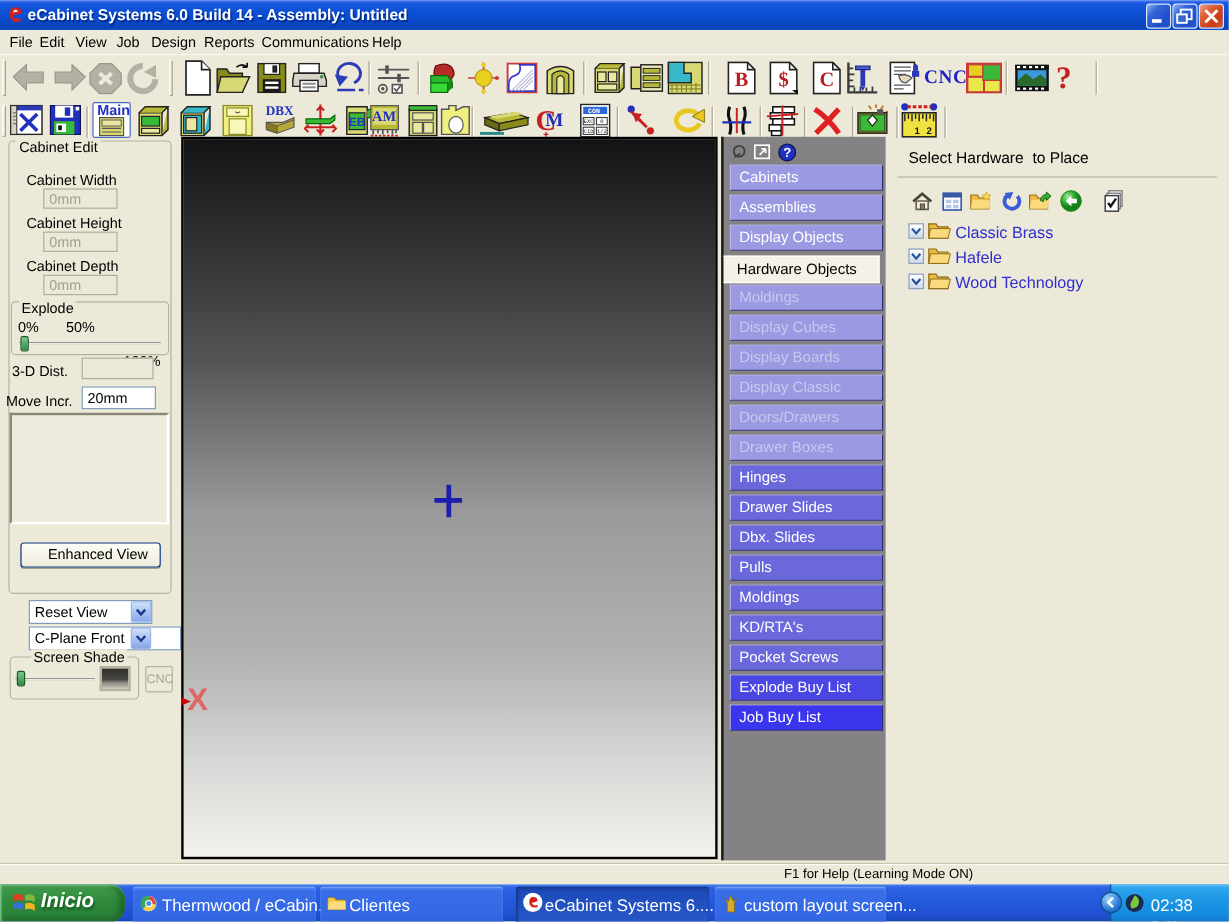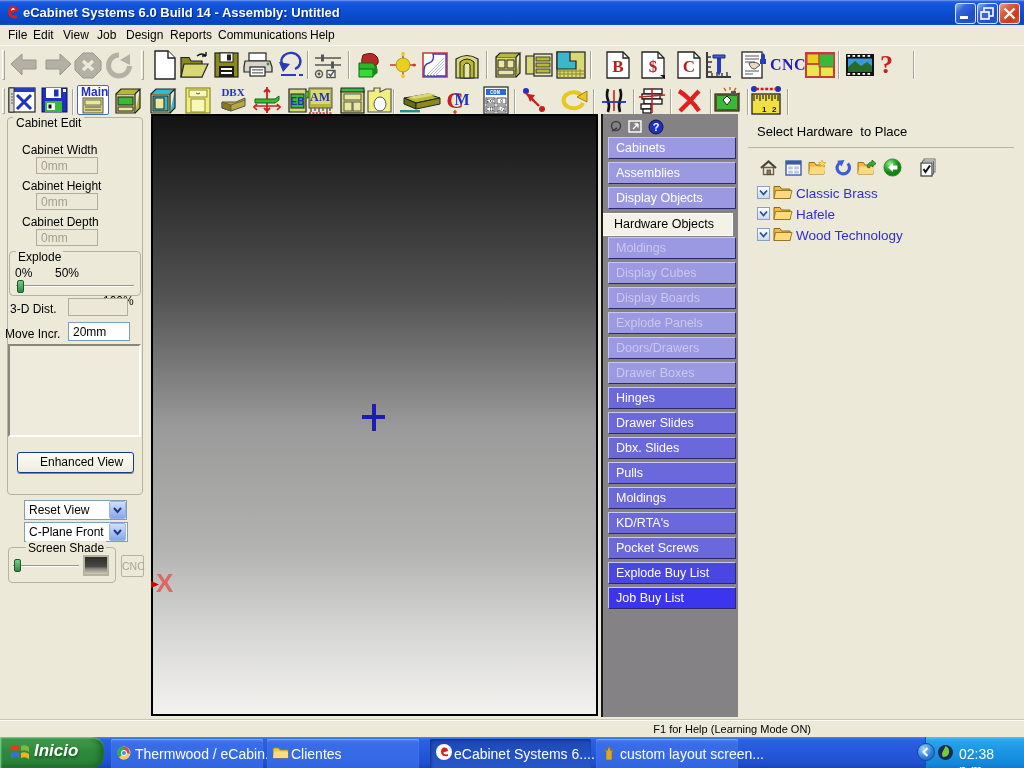--- a/index.html
+++ b/index.html
@@ -467,21 +467,21 @@
     <div class="abs" style="left:8px;top:228px;width:133px;height:93px;background:#eeebdc;border-top:2px solid #8a8778;border-left:2px solid #8a8778;border-bottom:2px solid #fff;border-right:2px solid #fff;"></div>
 
     <div class="abs" style="left:17px;top:336px;width:117px;height:21px;border:1px solid #123c8a;border-radius:3px;background:linear-gradient(180deg,#fdfdf8,#efecdc);box-shadow:0 1px 0 #8a8778;"></div>
     <span class="lbl" style="left:40px;top:339px;">Enhanced View</span>
     <div class="abs" style="left:20px;top:354px;width:111px;height:1px;"></div>
 
     <div class="abs wfield" style="left:24px;top:384px;width:103px;height:20px;padding:2px 4px;">Reset View</div>
     <div class="abs" style="left:109px;top:385px;width:17px;height:18px;background:linear-gradient(180deg,#cfe0fc,#86a7e8);border:1px solid #9ab4e4;border-radius:2px;"><svg width="15" height="16">
           <path d="M4 6 L7.5 10 L11 6" fill="none" stroke="#1a3a8a" stroke-width="2"></path>
         </svg></div>
-    <div class="abs wfield" style="left:24px;top:406px;width:104px;height:20px;padding:2px 4px;">C-Plane Front</div>
+    <div class="abs wfield" style="left:24px;top:406px;width:127px;height:20px;padding:2px 4px;">C-Plane Front</div>
     <div class="abs" style="left:109px;top:407px;width:17px;height:18px;background:linear-gradient(180deg,#cfe0fc,#86a7e8);border:1px solid #9ab4e4;border-radius:2px;"><svg width="15" height="16">
           <path d="M4 6 L7.5 10 L11 6" fill="none" stroke="#1a3a8a" stroke-width="2"></path>
         </svg></div>
 
     <div class="abs grpbox" style="left:8px;top:431px;width:108px;height:36px;"></div>
     <span class="lbl" style="left:26px;top:425px;background:#ece9d8;padding:0 2px;">Screen Shade</span>
     <div class="abs" style="left:13px;top:449px;width:66px;height:2px;background:#9a978a;border-bottom:1px solid #fff;"></div>
     <div class="abs" style="left:14px;top:443px;width:7px;height:13px;background:linear-gradient(180deg,#7ec88a,#2e8a42);border:1px solid #1a5a28;border-radius:2px;"></div>
     <div class="abs" style="left:83px;top:439px;width:26px;height:21px;border:2px solid #b5b2a0;background:linear-gradient(180deg,#2e2c28 0%,#4a4844 55%,#8a8880 70%,#cfcabc 100%);"></div>
     <div class="abs" style="left:121px;top:439px;width:23px;height:22px;border:1px solid #b5b2a0;border-radius:2px;color:#a9a695;font-size:10.5px;text-align:center;line-height:20px;">CNC</div>
@@ -526,21 +526,21 @@
     <div class="abs mbtn cd" style="top:123px">
         <span>Moldings</span>
       </div>
     <div class="abs mbtn cd" style="top:148px">
         <span>Display Cubes</span>
       </div>
     <div class="abs mbtn cd" style="top:173px">
         <span>Display Boards</span>
       </div>
     <div class="abs mbtn cd" style="top:198px">
-        <span>Explode Panels</span>
+        <span>Display Classic</span>
       </div>
     <div class="abs mbtn cd" style="top:223px">
         <span>Doors/Drawers</span>
       </div>
     <div class="abs mbtn cd" style="top:248px">
         <span>Drawer Boxes</span>
       </div>
     <div class="abs mbtn c2" style="top:273px">
         <span>Hinges</span>
       </div>

